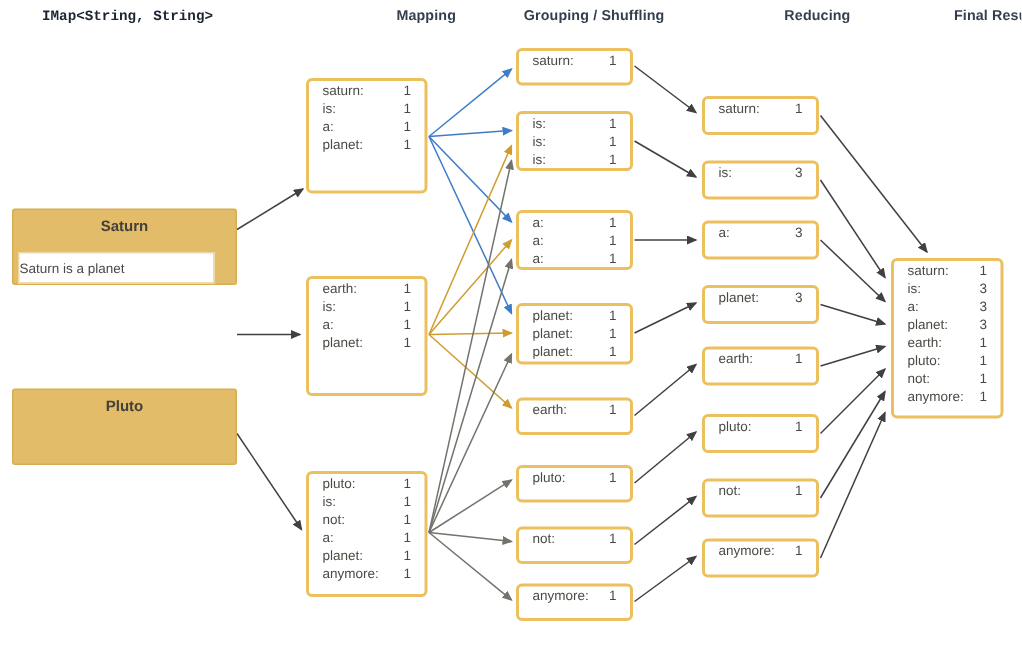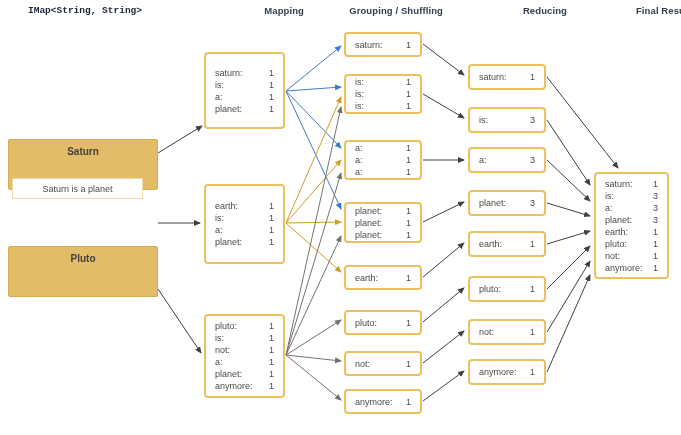--- a/index.html
+++ b/index.html
@@ -17,33 +17,33 @@
     font-size:9.5px; color:#1c2433; white-space:nowrap;
   }
   .arrows { position:absolute; left:0; top:0; }
   
   .card {
     position:absolute; left:8px; width:150px; height:51px;
     background:#e2bc68; border:1px solid #d7ad52; border-radius:2px;
     box-sizing:border-box;
   }
   .card-title {
-    height:38px; line-height:24px; text-align:center;
+    height:28px; line-height:24px; text-align:center;
     font-size:10px; font-weight:bold; color:#44403a;
   }
   .card-body {
     margin:0 14px 3px 3px; height:21px; line-height:21px; background:#ffffff;
-    text-align:center; font-size:9px; color:#4a4a44;
+    text-align:left; font-size:9px; color:#4a4a44;
     border:1px solid #eed9a4; box-sizing:border-box;
   }
   
   .kvbox {
     position:absolute; background:#ffffff;
     border:2px solid #ecc05e; border-radius:4px; box-sizing:border-box;
-    display:flex; flex-direction:column; justify-content:center;
+    display:flex; flex-direction:column; 
     padding:0 9px; font-size:9px; color:#4a4a44;
   }
   .kv { display:flex; justify-content:space-between; line-height:12px; }
   .kv .k { text-align:left; }
   .kv .v { text-align:right; }
 </style>
 </head>
 <body>
 
 <div class="stage">
@@ -113,21 +113,21 @@
   <div class="imap-title">IMap&lt;String, String&gt;</div>
   <div class="col-header" style="left:184px;">Mapping</div>
   <div class="col-header" style="left:323px;">Grouping / Shuffling</div>
   <div class="col-header" style="left:447px;">Reducing</div>
   <div class="col-header" style="left:571px;">Final Result</div>
 
   <div class="card" style="top:139px;">
     <div class="card-title">Saturn</div>
     <div class="card-body">Saturn is a planet</div>
   </div>
-  <div class="card" style="top:246px;">
+  <div class="card" style="top:259px;">
     <div class="card-title">Pluto</div>
   </div>
 
   <div class="kvbox" style="left:204px; top:52px;  width:81px; height:77px;">
       <div class="kv">
         <span class="k">saturn:</span>
         <span class="v">1</span>
       </div>
       <div class="kv">
         <span class="k">is:</span>

